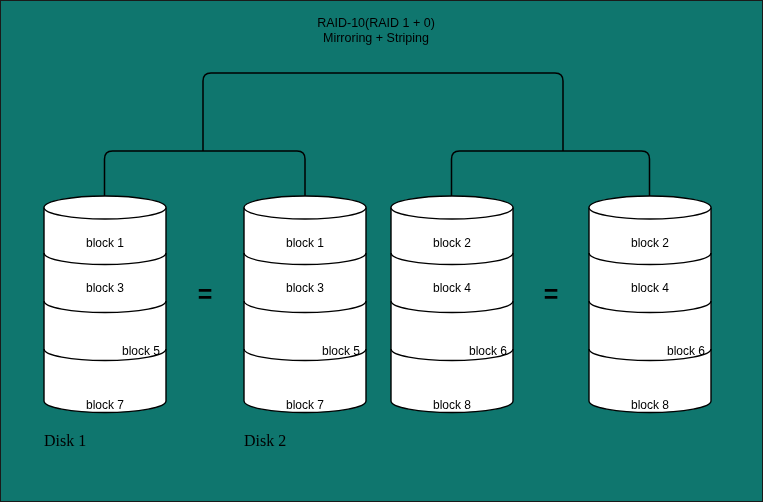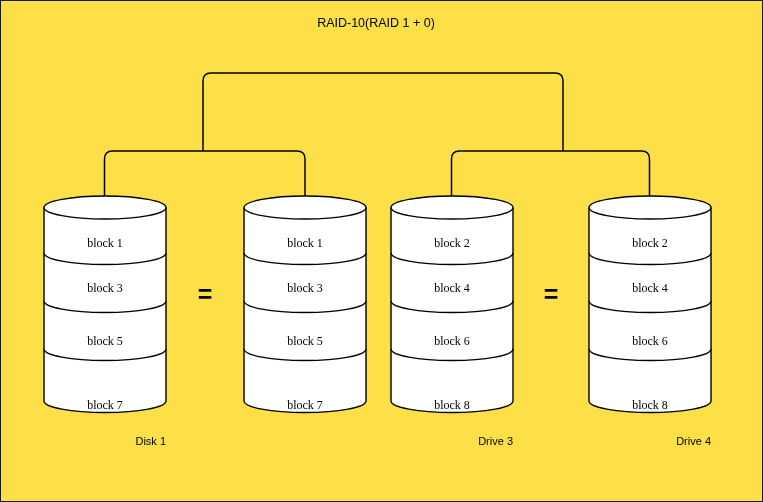--- a/index.html
+++ b/index.html
@@ -7,21 +7,21 @@
     padding: 0;
     background: #ffffff;
     font-family: "Liberation Sans", sans-serif;
   }
   .canvas {
     position: relative;
     width: 763px;
     height: 502px;
     box-sizing: border-box;
     border: 1px solid #1a1a1a;
-    background: #fde047;
+    background: #0f766e;
     overflow: hidden;
   }
   .art {
     position: absolute;
     left: 0;
     top: 0;
     width: 763px;
     height: 502px;
   }
   .title {
@@ -35,52 +35,52 @@
     color: #000000;
   }
   .block-label {
     position: absolute;
     width: 122px;
     height: 14px;
     line-height: 14px;
     text-align: center;
     font-size: 12px;
     color: #000000;
-    font-family: Liberation Serif, serif;
   }
   .disk-name {
     position: absolute;
     width: 122px;
     top: 433px;
     height: 14px;
     line-height: 14px;
-    text-align: right;
-    font-size: 11px;
+    text-align: left;
+    font-size: 16px;
     color: #000000;
+    font-family: Liberation Serif, serif;
   }
   .equals {
     position: absolute;
     width: 36px;
     top: 280px;
     height: 26px;
     line-height: 26px;
     text-align: center;
     font-size: 25px;
     font-weight: bold;
     color: #000000;
   }
   
   .col-0 { left: 43px; }
   .col-1 { left: 243px; }
   .col-2 { left: 390px; }
   .col-3 { left: 588px; }
   
   .row-0 { top: 235px; }
   .row-1 { top: 280px; }
-  .row-2 { top: 333px; }
+  .row-2 { top: 343px; padding-left: 36px; }
   .row-3 { top: 397px; }
   .eq-0 { left: 186px; }
   .eq-1 { left: 532px; }
 </style>
 </head>
 <body>
 
 <div class="canvas">
 
   <svg class="art" viewBox="0 0 763 502">
@@ -121,20 +121,21 @@
       <path d="M588,206.5 L588,400 A61,11.5 0 0 0 710,400 L710,206.5" fill="#ffffff"></path>
       <path d="M588,252 A61,11.5 0 0 0 710,252" fill="none"></path>
       <path d="M588,300 A61,11.5 0 0 0 710,300" fill="none"></path>
       <path d="M588,348 A61,11.5 0 0 0 710,348" fill="none"></path>
       <ellipse cx="649" cy="206.5" rx="61" ry="11.5" fill="#ffffff"></ellipse>
     </g>
   </svg>
 
   <div class="title">
     <div>RAID-10(RAID 1 + 0)</div>
+    <div>Mirroring + Striping</div>
   </div>
 
   <div class="block-label col-0 row-0">block 1</div>
   <div class="block-label col-0 row-1">block 3</div>
   <div class="block-label col-0 row-2">block 5</div>
   <div class="block-label col-0 row-3">block 7</div>
 
   <div class="block-label col-1 row-0">block 1</div>
   <div class="block-label col-1 row-1">block 3</div>
   <div class="block-label col-1 row-2">block 5</div>
@@ -147,16 +148,15 @@
 
   <div class="block-label col-3 row-0">block 2</div>
   <div class="block-label col-3 row-1">block 4</div>
   <div class="block-label col-3 row-2">block 6</div>
   <div class="block-label col-3 row-3">block 8</div>
 
   <div class="equals eq-0">=</div>
   <div class="equals eq-1">=</div>
 
   <div class="disk-name col-0">Disk 1</div>
-  <div class="disk-name col-2">Drive 3</div>
-  <div class="disk-name col-3">Drive 4</div>
+  <div class="disk-name col-1">Disk 2</div>
 
 </div>
 
 </body></html>

